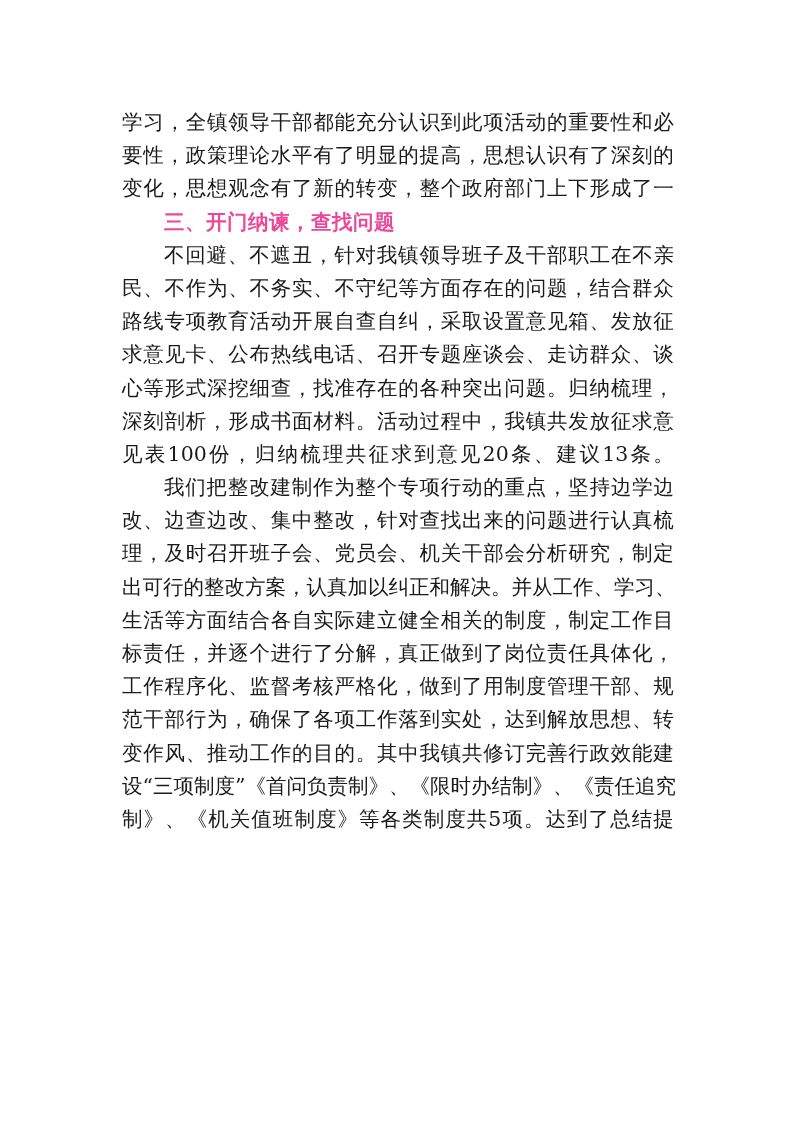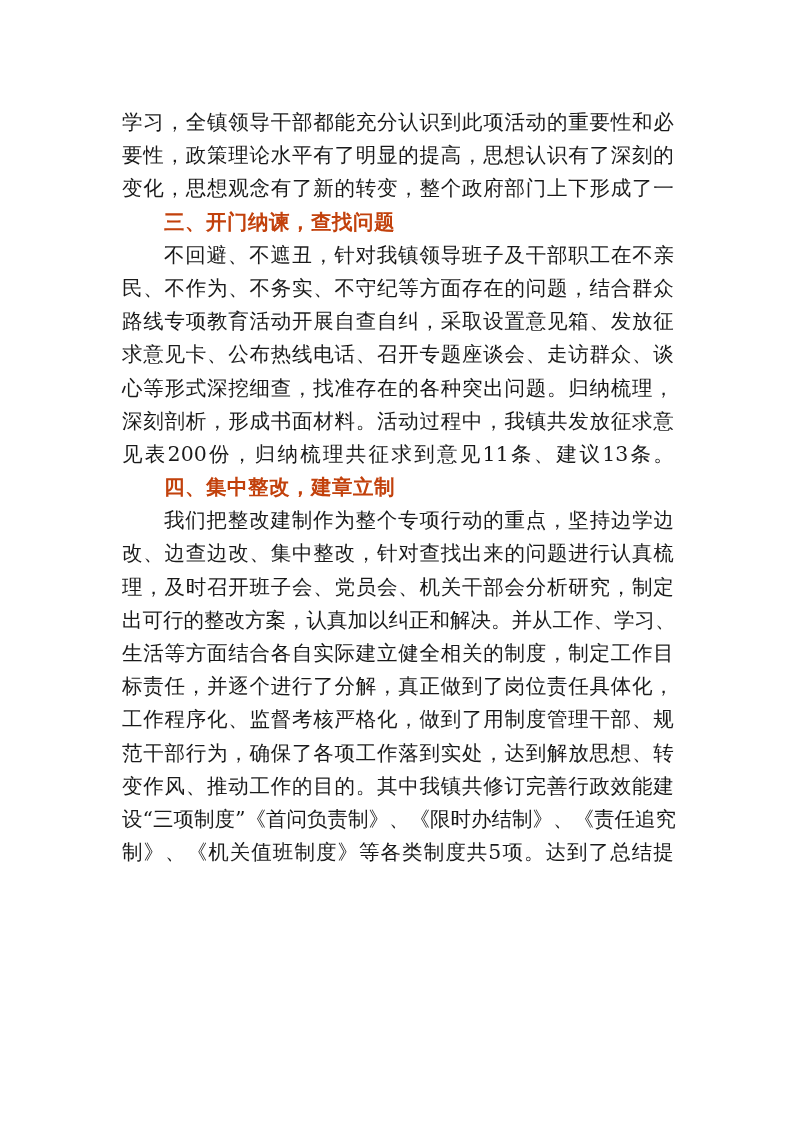--- a/index.html
+++ b/index.html
@@ -41,21 +41,21 @@
       display: inline-block;
     }
     .heading {
       height: 33.2px;
       line-height: 33.2px;
       font-family: "DejaVu Sans", "Liberation Sans", sans-serif;
       font-weight: bold;
       font-size: 20.5px;
       padding-left: 42px;
       white-space: nowrap;
-      color: #c2410c;
+      color: #ec4899;
       letter-spacing: 0.5px;
     }
   </style>
 </head>
 <body>
 
 <div class="page">
 
   <div>
     <div class="line">
@@ -309,45 +309,44 @@
         <span class="ch">共</span>
         <span class="ch">发</span>
         <span class="ch">放</span>
         <span class="ch">征</span>
         <span class="ch">求</span>
         <span class="ch">意</span>
       </div>
     <div class="line">
         <span class="ch">见</span>
         <span class="ch">表</span>
-        <span class="ch">200</span>
+        <span class="ch">100</span>
         <span class="ch">份</span>
         <span class="ch">，</span>
         <span class="ch">归</span>
         <span class="ch">纳</span>
         <span class="ch">梳</span>
         <span class="ch">理</span>
         <span class="ch">共</span>
         <span class="ch">征</span>
         <span class="ch">求</span>
         <span class="ch">到</span>
         <span class="ch">意</span>
         <span class="ch">见</span>
-        <span class="ch">11</span>
+        <span class="ch">20</span>
         <span class="ch">条</span>
         <span class="ch">、</span>
         <span class="ch">建</span>
         <span class="ch">议</span>
         <span class="ch">13</span>
         <span class="ch">条</span>
         <span class="ch">。</span>
       </div>
   </div>
 
-  <div class="heading">四、集中整改，建章立制</div>
 
   <div>
     <div class="line indent">
         <span class="ch">我</span>
         <span class="ch">们</span>
         <span class="ch">把</span>
         <span class="ch">整</span>
         <span class="ch">改</span>
         <span class="ch">建</span>
         <span class="ch">制</span>

